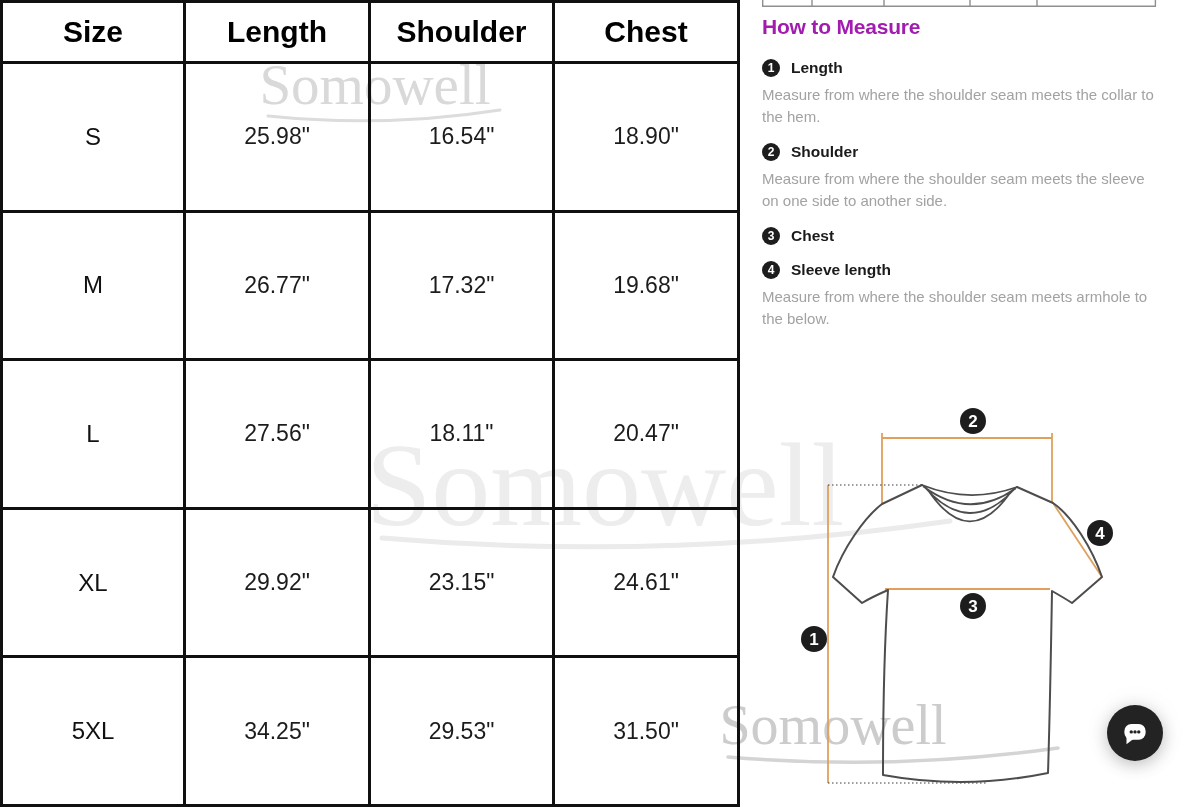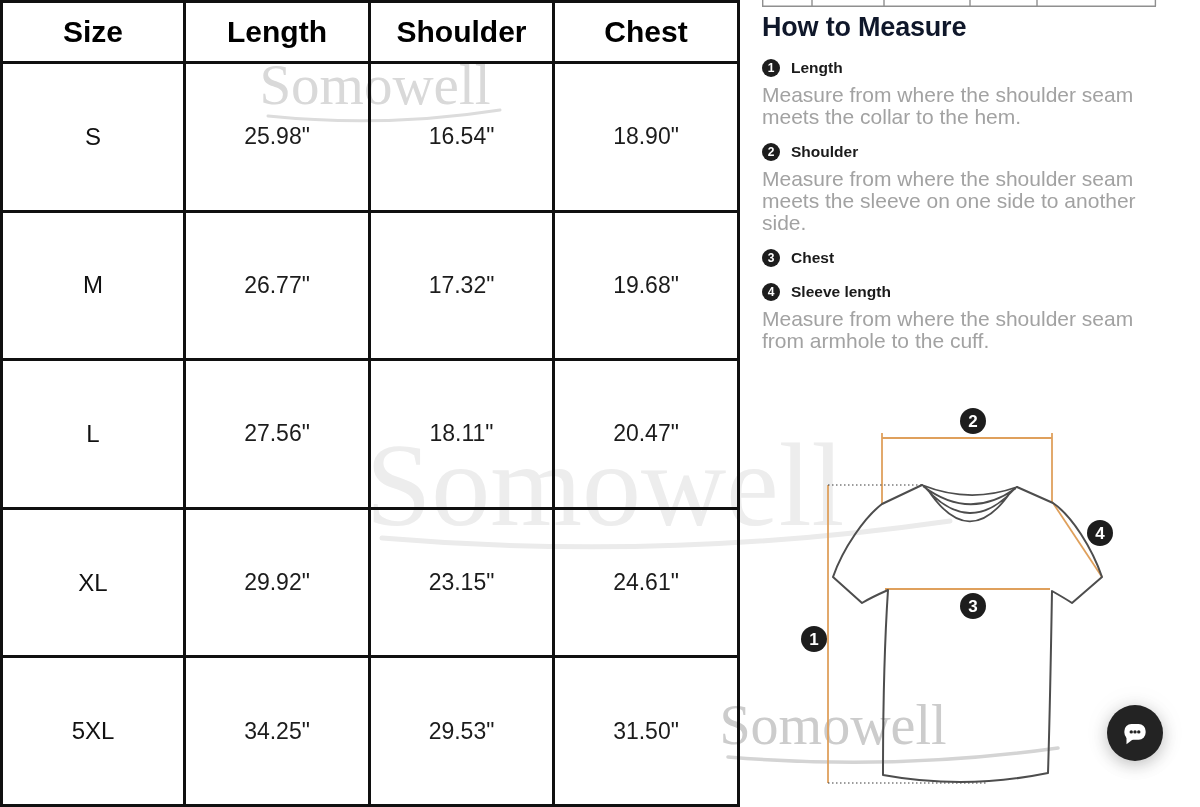--- a/index.html
+++ b/index.html
@@ -21,32 +21,32 @@
     border:3px solid #101010;text-align:center;vertical-align:middle;
     background:transparent;padding:0;
   }
   table.size-chart th{height:58px;font-size:30px;font-weight:700;color:#000;}
   table.size-chart td{font-size:23px;font-weight:400;color:#1c1c1c;}
   table.size-chart td.size-col{font-size:24px;color:#111;}
   
   .guide-panel{position:absolute;left:762px;top:0;width:396px;z-index:1;}
   .cropped-edge{position:absolute;left:0;top:0;}
   .guide-title{
-    margin:10px 0 12px 0;font-size:27px;line-height:34px;font-weight:700;
-    color:#0f172a;letter-spacing:-.2px;
+    margin:10px 0 12px 0;font-size:21px;line-height:34px;font-weight:700;
+    color:#a21caf;letter-spacing:-.2px;
   }
   .guide-label-row{display:flex;align-items:center;gap:11px;margin:14px 0 0 0;height:20px;}
   .num-badge{
     width:18px;height:18px;border-radius:50%;background:#1d1d1d;color:#fff;
     font-size:12px;font-weight:700;display:flex;align-items:center;justify-content:center;
     flex:0 0 18px;
   }
   .guide-label{font-size:15.5px;font-weight:700;color:#1a1a1a;}
   .guide-desc{
-    margin:6px 0 0 0;width:394px;font-size:21px;line-height:22px;
+    margin:6px 0 0 0;width:394px;font-size:15px;line-height:22px;
     color:#a2a2a2;font-weight:400;
   }
   
   #diagram{position:absolute;left:740px;top:400px;z-index:1;}
   
   .chat-fab{
     position:absolute;left:1107px;top:705px;width:56px;height:56px;z-index:3;
     border-radius:50%;background:#232323;border:none;cursor:pointer;
     display:flex;align-items:center;justify-content:center;
     box-shadow:0 4px 16px rgba(0,0,0,.22),0 0 30px rgba(0,0,0,.06);
@@ -148,21 +148,21 @@
       <span class="num-badge">3</span>
       <span class="guide-label">Chest</span>
     </div>
   </div>
 
   <div class="guide-item">
     <div class="guide-label-row">
       <span class="num-badge">4</span>
       <span class="guide-label">Sleeve length</span>
     </div>
-    <p class="guide-desc">Measure from where the shoulder seam from armhole to the cuff.</p>
+    <p class="guide-desc">Measure from where the shoulder seam meets armhole to the below.</p>
   </div>
 </div>
 
 <svg id="diagram" width="460" height="407" viewBox="0 0 460 407">
 
   <g stroke="#dfa05c" stroke-width="1.8" fill="none">
     <path d="M142,38 H312"></path>
     <path d="M142,33 V104"></path>
     <path d="M312,33 V103"></path>
     <path d="M88,85 V383"></path>

